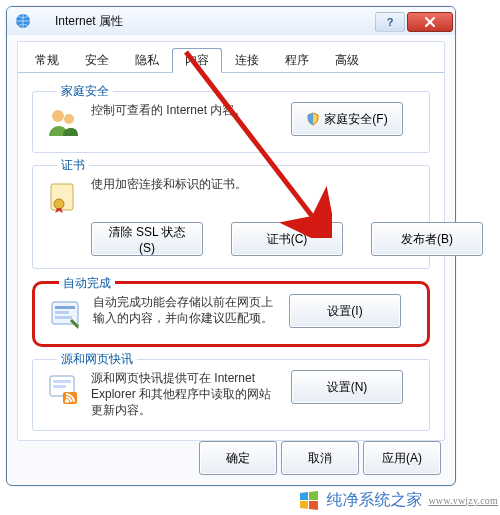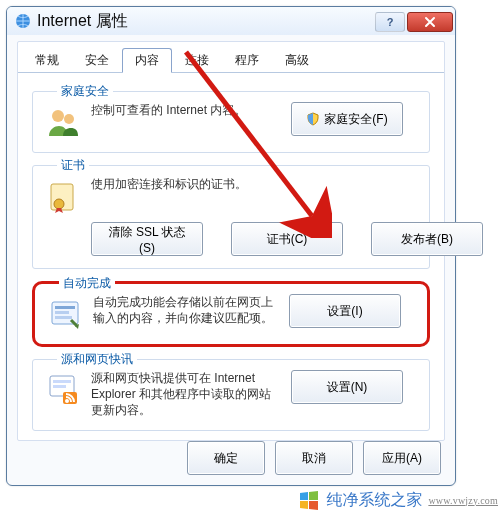--- a/index.html
+++ b/index.html
@@ -1,21 +1,21 @@
 <!DOCTYPE html>
 <html><head>
 <meta charset="utf-8">
 <style>
   html,body{margin:0;padding:0;font-family:"Microsoft YaHei","Segoe UI",Tahoma,sans-serif;font-size:12px;background:#fff;color:#000;}
   .stage{width:500px;height:515px;position:relative;background:#fff;overflow:hidden;}
   
   .win{position:absolute;left:6px;top:6px;width:448px;height:478px;border:1px solid #5a7ca0;border-radius:6px;background:linear-gradient(#f3f8ff,#eaf1fb 28px,#f8fafd 28px,#f8fafd);box-shadow:0 0 2px rgba(0,0,0,.15);}
   .titlebar{height:28px;display:flex;align-items:center;padding:0 2px 0 8px;background:linear-gradient(#f7fbff,#e4eefb);border-top-left-radius:5px;border-top-right-radius:5px;position:relative;}
   .titlebar .globe{width:16px;height:16px;margin-right:6px;}
-  .titlebar .t{font-size:16px;color:#0a0a0a;flex:1;}
+  .titlebar .t{font-size:12px;color:#0a0a0a;flex:1;margin-left:18px;}
   .tbtn{width:28px;height:18px;margin-top:2px;margin-left:2px;border-radius:3px;display:flex;align-items:center;justify-content:center;border:1px solid rgba(0,0,0,.15);position:relative;}
   .tbtn.help{background:linear-gradient(#eff5fe,#cfe0f5);color:#3a5a88;font-weight:700;font-size:11px;}
   .tbtn.close{background:linear-gradient(#ef6f63,#c33a2c);border-color:#8f2a20;width:44px;}
   .tbtn.close svg{display:block;}
   .inner{position:absolute;left:10px;right:10px;top:34px;bottom:44px;background:#fff;border:1px solid #d5dff0;border-radius:2px;}
   
   .tabs{display:flex;align-items:center;height:24px;padding-top:6px;padding-left:4px;border-bottom:1px solid #b7c9e1;}
   .tab{padding:3px 12px;color:#222;border:1px solid transparent;border-bottom:none;cursor:pointer;position:relative;}
   .tab.active{background:#fff;border:1px solid #8aa4cc;border-bottom:1px solid #fff;border-top-left-radius:3px;border-top-right-radius:3px;margin-bottom:-1px;}
   .body{padding:8px 14px 10px 14px;}
@@ -24,21 +24,21 @@
   .group .legend{position:absolute;top:-9px;left:8px;background:#fff;padding:0 4px;font-size:12px;color:#0a5aa6;margin-left:16px;}
   .row{display:flex;align-items:flex-start;}
   .gicon{width:36px;height:36px;flex:0 0 36px;margin-right:10px;margin-top:2px;}
   .gtext{flex:1;font-size:12px;color:#333;line-height:16px;}
   .gright{width:126px;display:flex;flex-direction:column;align-items:flex-start;gap:6px;margin-left:8px;}
   .wbtn{min-width:112px;height:34px;border:1px solid #8c9cb0;border-radius:3px;background:linear-gradient(#fefefe,#e7edf5);font-size:12px;display:inline-flex;align-items:center;justify-content:center;padding:0 10px;box-shadow:inset 0 0 0 1px #fff;cursor:pointer;}
   .wbtn .shield{width:14px;height:14px;margin-right:4px;}
   .btnrow{display:flex;gap:28px;margin:8px 0 0 46px;align-items:flex-end;}
   .group.hl{border:3px solid #d21a12;border-radius:10px;}
   
-  .footer{position:absolute;right:14px;bottom:10px;display:flex;gap:10px;}
+  .footer{position:absolute;right:14px;bottom:10px;display:flex;gap:4px;}
   .footer .wbtn{min-width:78px;}
   
   .arrow{position:absolute;left:102px;top:38px;width:230px;height:200px;pointer-events:none;}
   
   .wm{position:absolute;right:2px;bottom:4px;display:flex;align-items:center;color:#3a78c8;font-size:16px;font-family:"Microsoft YaHei";}
   .wm .logo{width:22px;height:22px;margin-right:6px;}
   .wm .url{font-size:10px;color:#888;margin-left:6px;letter-spacing:.2px;text-decoration:underline;}
 </style>
 </head>
 <body>
@@ -58,20 +58,21 @@
         <svg width="12" height="12" viewBox="0 0 12 12">
             <path d="M2 2l8 8M10 2l-8 8" stroke="#fff" stroke-width="2" stroke-linecap="round"></path>
           </svg>
       </div>
     </div>
 
     <div class="inner">
       <div class="tabs">
         <div class="tab">常规</div>
         <div class="tab">安全</div>
+        <div class="tab">隐私</div>
         <div class="tab active">内容</div>
         <div class="tab">连接</div>
         <div class="tab">程序</div>
         <div class="tab">高级</div>
       </div>
 
       <div class="body">
 
         <div class="group">
           <span class="legend">家庭安全</span>

